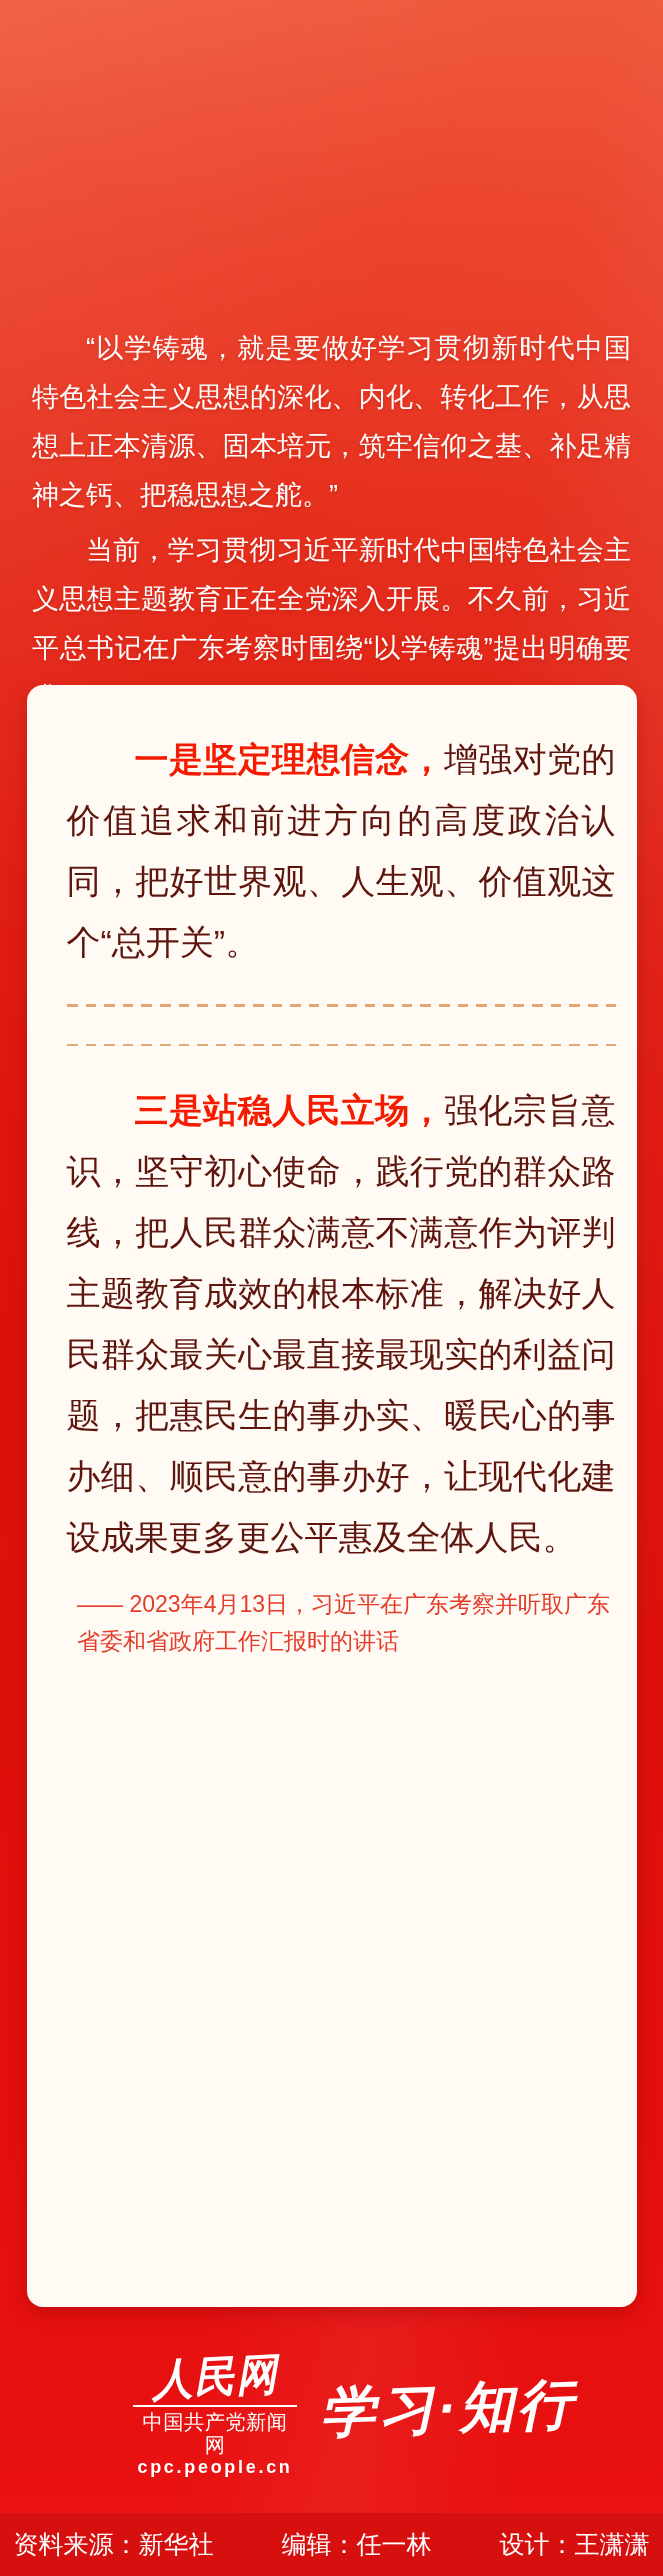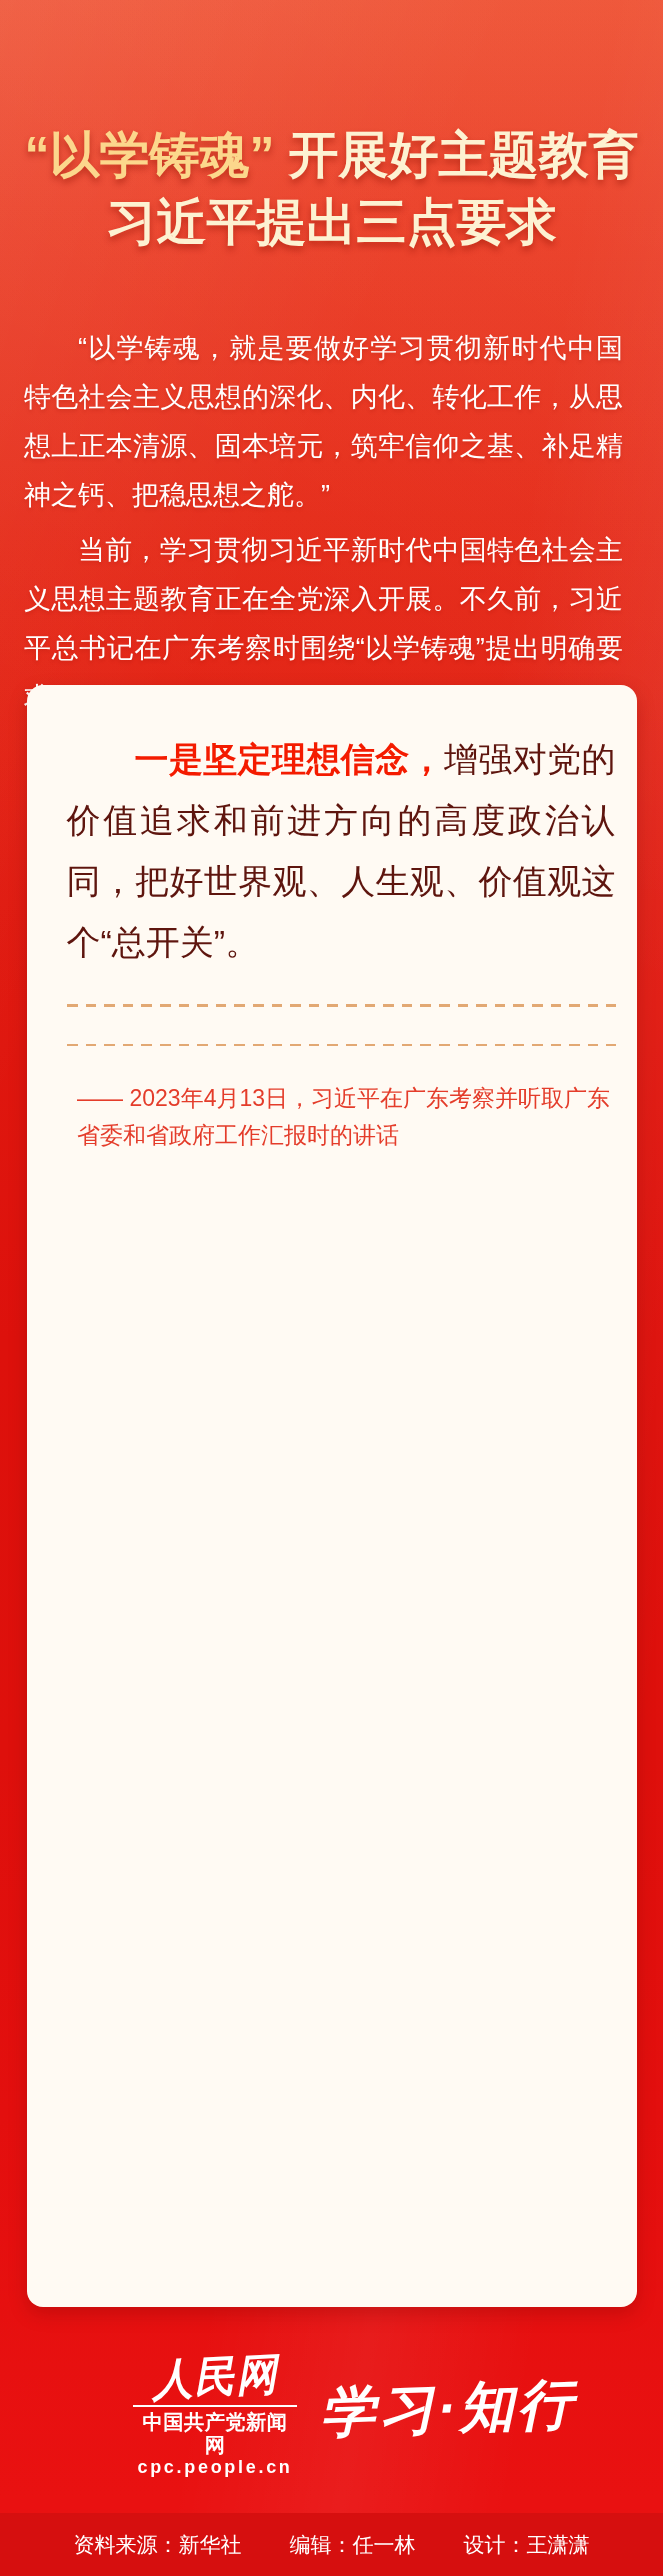--- a/index.html
+++ b/index.html
@@ -30,21 +30,21 @@
     font-weight:bold;
     font-size:50px;line-height:67px;
     color:#fdf2d2;
     text-shadow:0 3.5px 6.2px rgba(140,15,0,0.45);
     letter-spacing:0px;
     white-space:nowrap;
   }
   .title .gold{color:#fcd78c;}
   
   .intro{
-    position:absolute;left:24px;width:599px;
+    position:absolute;left:32px;width:599px;
     color:#ffffff;
     font-size:27px;line-height:49px;
     font-weight:500;
     text-align:justify;
     text-indent:2em;
     text-shadow:0 1.8px 3.5px rgba(150,20,0,0.25);
   }
   .intro.p1{top:297px;}
   .intro.p2{top:499px;}
   
@@ -83,58 +83,55 @@
   .logo-row{position:absolute;left:0;top:2351px;width:663px;height:115px;color:#fff;}
   .people-logo{position:absolute;left:133px;top:0;width:164px;text-align:center;}
   .people-script{
     display:block;
     font-size:44px;font-weight:bold;font-style:italic;
     transform:rotate(-3deg) scaleX(0.92);
     line-height:51px;
     letter-spacing:1.8px;
   }
   .logo-rule{height:2.7px;background:#ffffff;margin:2.7px 0 3.5px 0;}
-  .cpc-news{display:block;font-size:20.3px;font-weight:bold;letter-spacing:0.4px;line-height:23px;}
+  .cpc-news{display:block;font-size:20.3px;font-weight:normal;letter-spacing:0.4px;line-height:23px;}
   .cpc-url{display:block;font-size:18px;font-weight:bold;letter-spacing:2.7px;line-height:21px;}
   .campaign{
     position:absolute;left:320px;top:21px;
     font-size:55px;font-weight:bold;font-style:italic;
     transform:rotate(-2deg);
     letter-spacing:3.5px;
     white-space:nowrap;
   }
   
   .credits{
     position:absolute;left:0;bottom:0;
     width:663px;height:63px;
     background:#d60f0f;
     display:flex;align-items:center;justify-content:center;
-    gap:48px;
-    color:#ffffff;font-size:21px;
+    gap:68px;
+    color:#ffffff;font-size:25px;
     white-space:nowrap;
   }
 </style>
 </head>
 <body>
 
 <div class="poster">
   <div class="texture"></div>
 
-  <div class="title">
-    <div><span class="gold">“以学铸魂”</span><span> 开展好主题教育</span></div>
-    <div>习近平提出三点要求</div>
-  </div>
 
   <p class="intro p1">“以学铸魂，就是要做好学习贯彻新时代中国特色社会主义思想的深化、内化、转化工作，从思想上正本清源、固本培元，筑牢信仰之基、补足精神之钙、把稳思想之舵。”</p>
   <p class="intro p2">当前，学习贯彻习近平新时代中国特色社会主义思想主题教育正在全党深入开展。不久前，习近平总书记在广东考察时围绕“以学铸魂”提出明确要求。</p>
 
   <div class="card">
     <div class="point"><span class="lead">一是坚定理想信念，</span><span>增强对党的价值追求和前进方向的高度政治认同，把好世界观、人生观、价值观这个“总开关”。</span></div>
     <div class="divider d1"></div>
     <div class="divider d2"></div>
+    <div class="point"><span class="lead">三是站稳人民立场，</span><span>强化宗旨意识，坚守初心使命，践行党的群众路线，把人民群众满意不满意作为评判主题教育成效的根本标准，解决好人民群众最关心最直接最现实的利益问题，把惠民生的事办实、暖民心的事办细、顺民意的事办好，让现代化建设成果更多更公平惠及全体人民。</span></div>
     <div class="attribution">—— 2023年4月13日，习近平在广东考察并听取广东省委和省政府工作汇报时的讲话</div>
   </div>
 
   <div class="logo-row">
     <div class="people-logo">
       <span class="people-script">人民网</span>
       <div class="logo-rule"></div>
       <span class="cpc-news">中国共产党新闻网</span>
       <span class="cpc-url">cpc.people.cn</span>
     </div>

